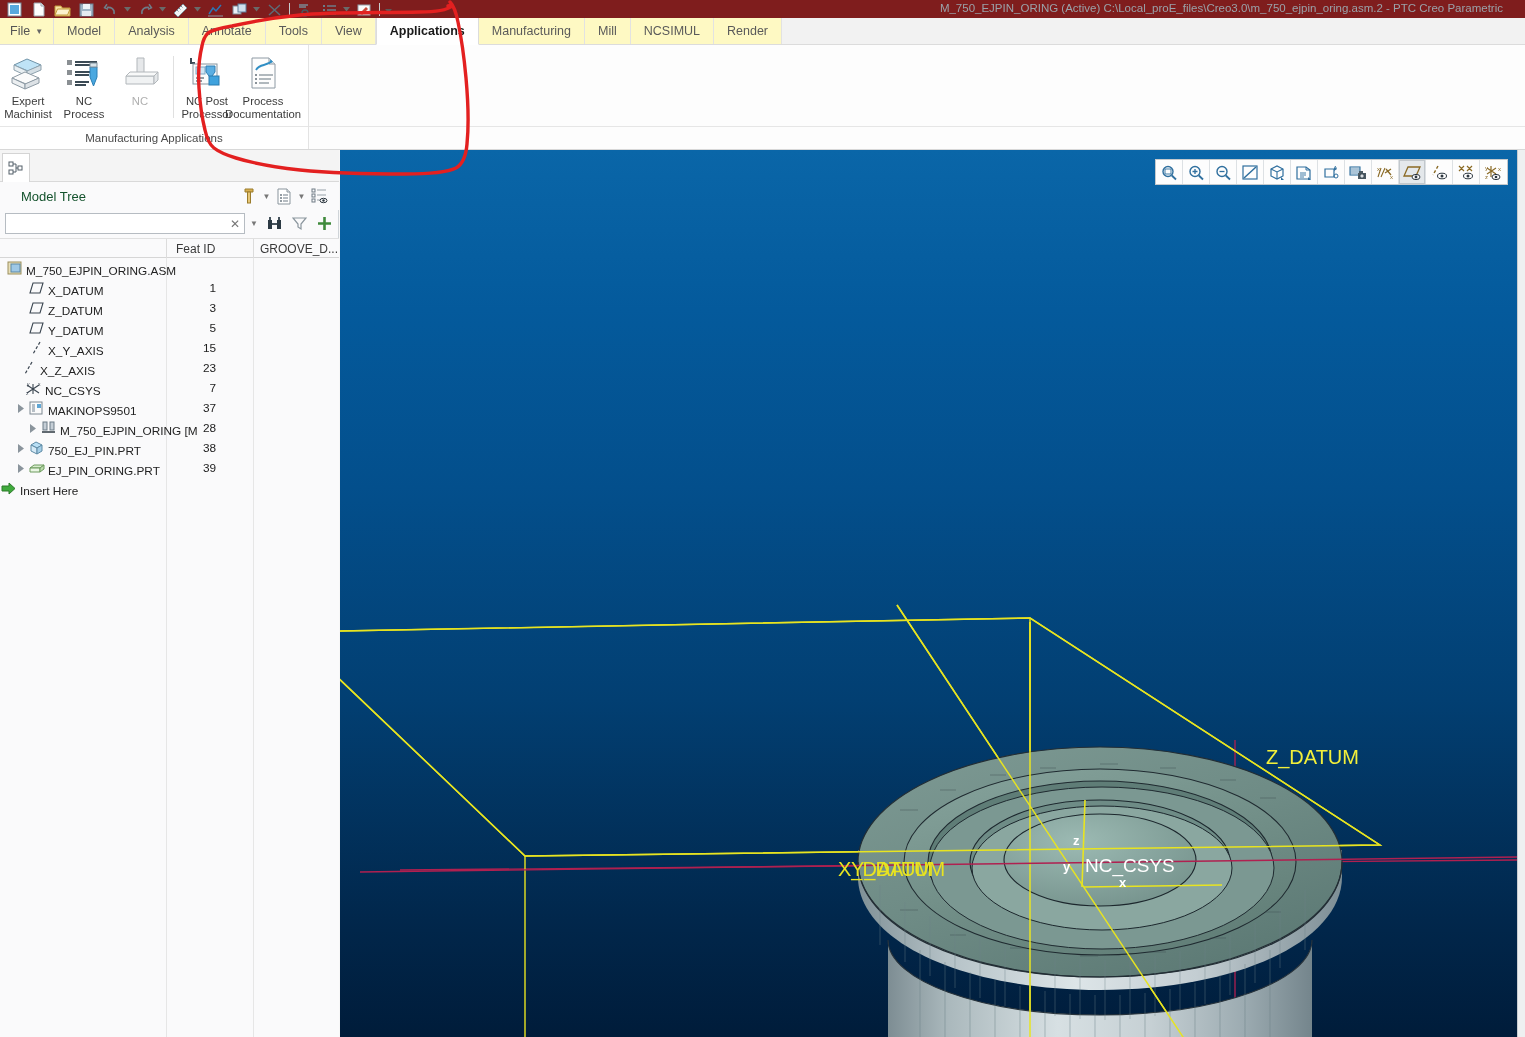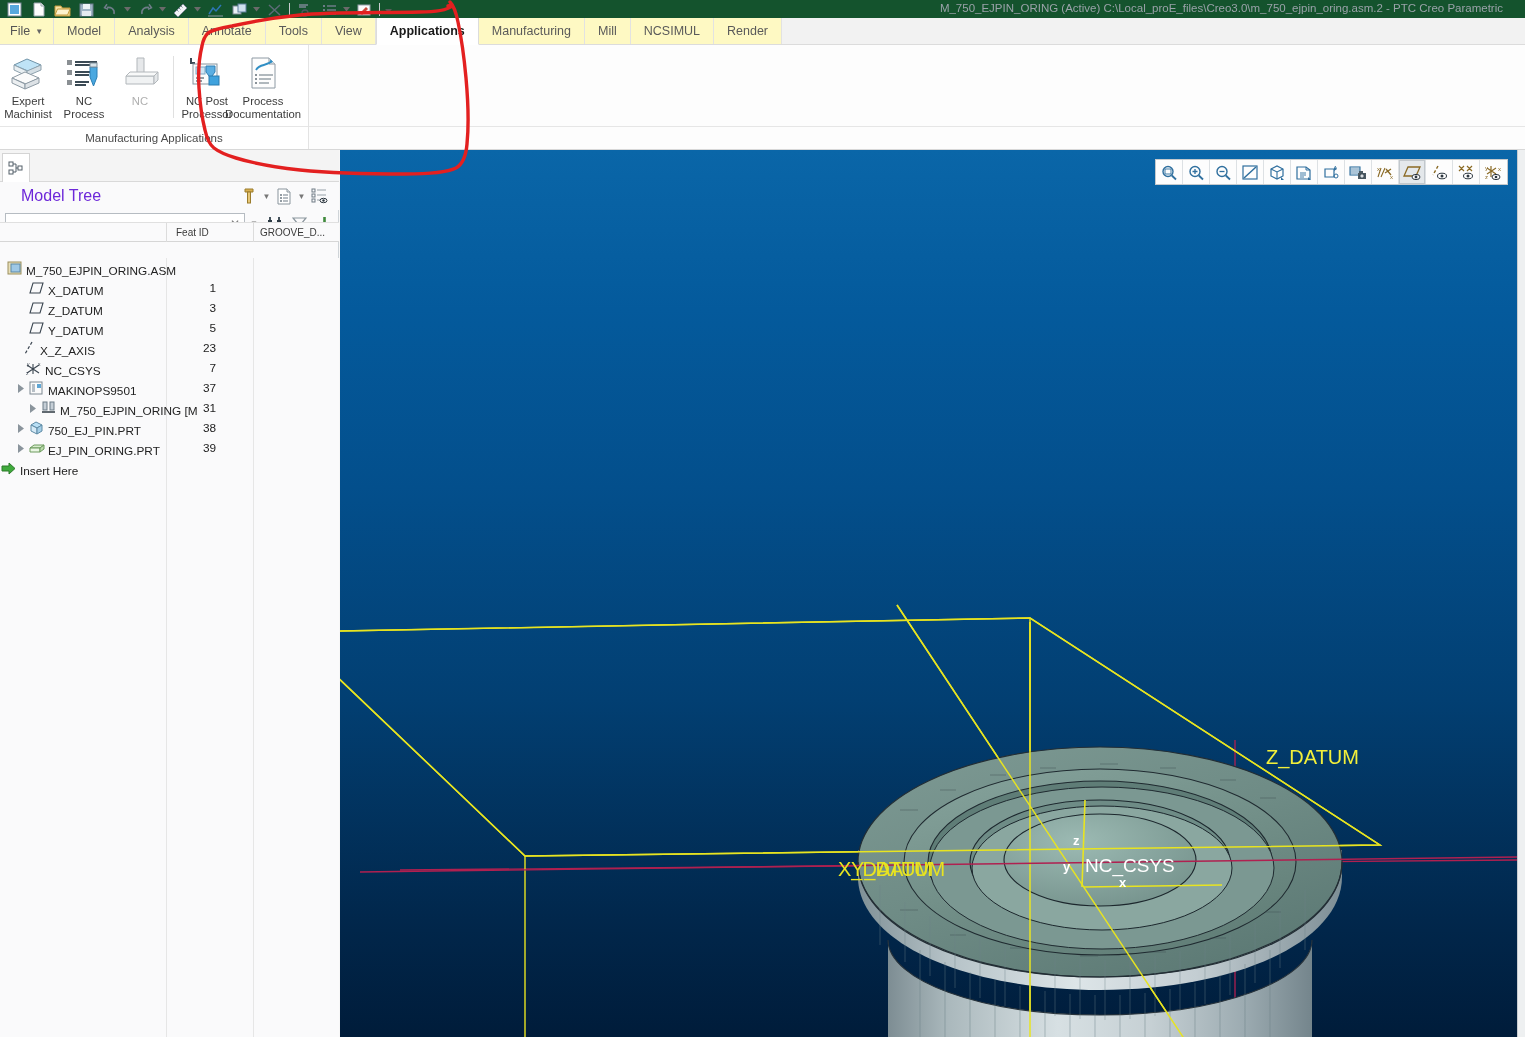--- a/index.html
+++ b/index.html
@@ -12,21 +12,21 @@
   }
   #app {
     position: relative;
     width: 1525px; height: 1037px;
     background: #f7f7f7;
   }
 
   
   #titlebar {
     position: absolute; left: 0; top: 0; width: 1525px; height: 18px;
-    background: #14532d;
+    background: #7f1d1d;
     overflow: hidden;
   }
   #titlebar .title-text {
     position: absolute; right: 22px; top: -1px;
     font-size: 11.5px; color: #9aa2a9;
     white-space: nowrap; line-height: 18px;
   }
 
   
   #qat {
@@ -127,21 +127,21 @@
   #nav-tab-model {
     position: absolute; left: 2px; top: 3px; width: 28px; height: 29px;
     background: #fff; border: 1px solid #d4d4d4; border-bottom: none;
     display:flex; align-items:center; justify-content:center;
   }
   #mt-header {
     position: absolute; left: 0; top: 32px; width: 339px; height: 28px;
     display: flex; align-items: center; background: #fafafb;
   }
   #mt-title {
-    font-size: 16px; color: #6d28d9; margin-left: 21px;
+    font-size: 13px; color: #14532d; margin-left: 21px;
   }
   #mt-header-tools {
     position: absolute; right: 10px; top: 0; height: 28px;
     display: flex; align-items: center; gap: 2px;
   }
   .mt-tool { width: 20px; height: 20px; display:flex; align-items:center; justify-content:center;}
   .mt-caret { width: 11px; height: 20px; display:flex; align-items:center; justify-content:center; font-size:8px; color:#777;}
 
   #mt-searchrow {
     position: absolute; left: 0; top: 60px; width: 339px; height: 28px;
@@ -156,24 +156,24 @@
     border: none; outline: none; flex: 1; height: 19px;
     font-size: 12px; padding-left: 4px; background: transparent;
     font-family: "Liberation Sans", sans-serif;
   }
   #mt-search .clear { width: 18px; text-align:center; color:#777; font-size: 12px; cursor: default;}
   #mt-search-caret { position:absolute; left: 247px; top: 3px; width: 14px; height: 21px; display:flex; align-items:center; justify-content:center; font-size:8px; color:#777;}
   .mt-srch-btn { position:absolute; top:3px; width: 22px; height:21px; display:flex; align-items:center; justify-content:center;}
 
   
   #mt-colhdr {
-    position: absolute; left: 0; top: 72px; width: 339px; height: 20px;
+    position: absolute; left: 0; top: 88px; width: 339px; height: 20px;
     border-top: 1px solid #e0e0e0; border-bottom: 1px solid #d6d6d6;
     background: #fafafb;
-    font-size: 10px; color: #3a3a3a;
+    font-size: 12px; color: #3a3a3a;
   }
   .colcell { position: absolute; top: 0; height: 19px; display:flex; align-items:center; }
   #col-div-1 { position:absolute; left:166px; top:0; width:1px; height:19px; background:#dcdcdc; }
   #col-div-2 { position:absolute; left:253px; top:0; width:1px; height:19px; background:#dcdcdc; }
 
   
   #mt-tree {
     position: absolute; left: 0; top: 108px; width: 339px; bottom: 0;
     background: #fafafb;
   }
@@ -595,20 +595,29 @@
       <div class="trow" style="padding-left:28px">
         <span class="ticon">
           <svg width="15" height="12" viewBox="0 0 15 12">
               <path d="M4 1h10l-3 10H1z" fill="none" stroke="#3a4550" stroke-width="1.1"></path>
             </svg>
         </span>
         <span class="tlabel">Y_DATUM</span>
         <span class="tfeat">5</span>
       </div>
 
+      <div class="trow" style="padding-left:28px">
+        <span class="ticon">
+          <svg width="15" height="14" viewBox="0 0 15 14">
+              <path d="M11 1L4 13" stroke="#3a4550" stroke-width="1.2" stroke-dasharray="3 2"></path>
+            </svg>
+        </span>
+        <span class="tlabel">X_Y_AXIS</span>
+        <span class="tfeat">15</span>
+      </div>
       <div class="trow" style="padding-left:20px">
         <span class="ticon">
           <svg width="15" height="14" viewBox="0 0 15 14">
               <path d="M11 1L4 13" stroke="#3a4550" stroke-width="1.2" stroke-dasharray="3 2"></path>
             </svg>
         </span>
         <span class="tlabel">X_Z_AXIS</span>
         <span class="tfeat">23</span>
       </div>
 
@@ -649,21 +658,21 @@
             </svg>
         </span>
         <span class="ticon">
           <svg width="16" height="14" viewBox="0 0 16 14">
             <rect x="2" y="1" width="4" height="8" fill="#c5ced6" stroke="#6d7c88"></rect>
             <rect x="9" y="1" width="4" height="8" fill="#c5ced6" stroke="#6d7c88"></rect>
             <path d="M1 11h13" stroke="#2d3942" stroke-width="1.5"></path>
           </svg>
         </span>
         <span class="tlabel">M_750_EJPIN_ORING [M</span>
-        <span class="tfeat">31</span>
+        <span class="tfeat">28</span>
       </div>
 
       <div class="trow" style="padding-left:14px">
         <span class="exp">
           <svg width="8" height="9" viewBox="0 0 8 9">
               <path d="M1 0l6 4.5L1 9z" fill="#8a949c"></path>
             </svg>
         </span>
         <span class="ticon">
           <svg width="15" height="14" viewBox="0 0 15 14">

